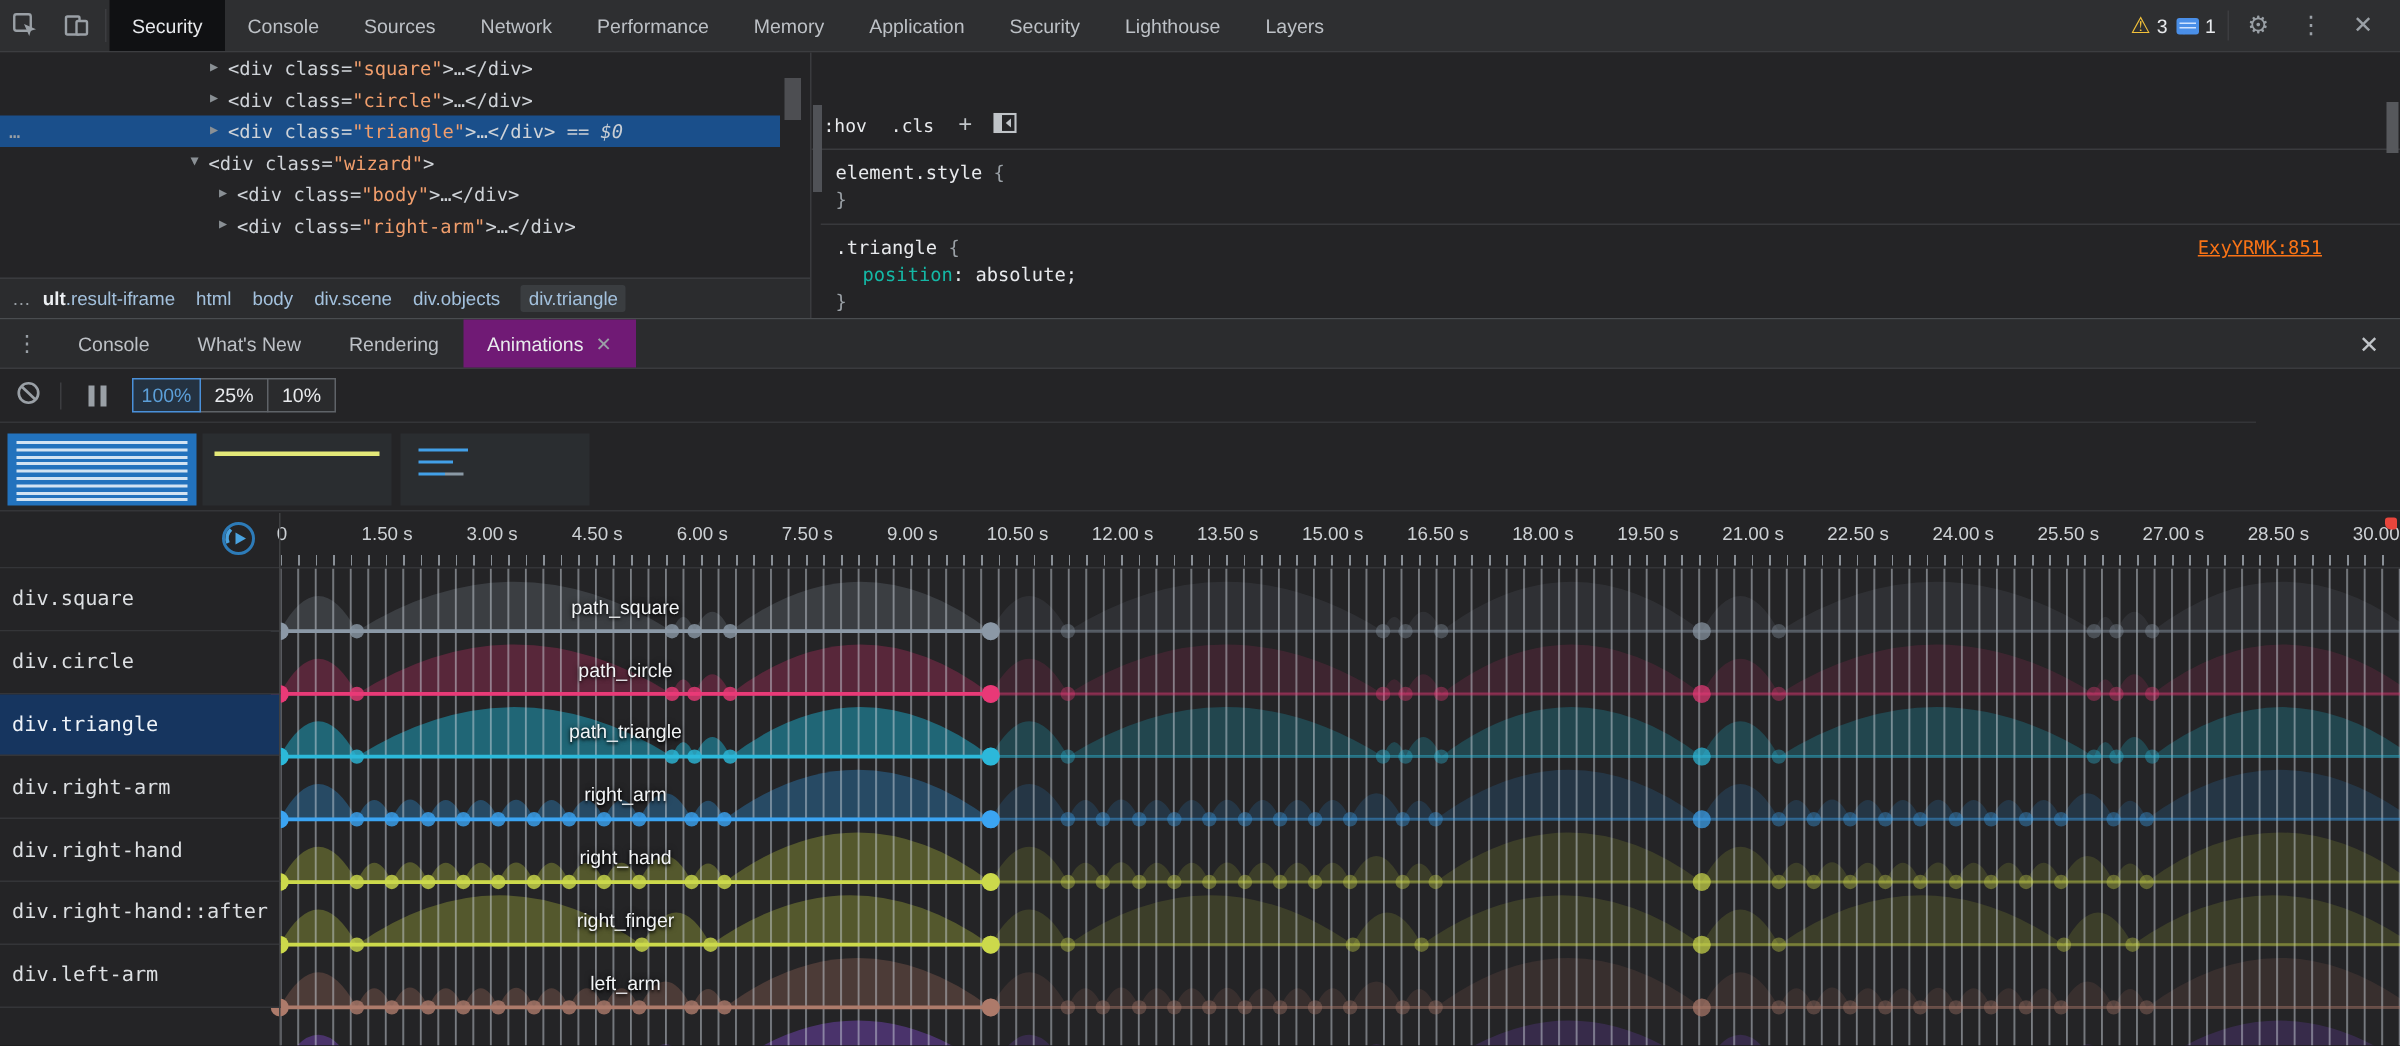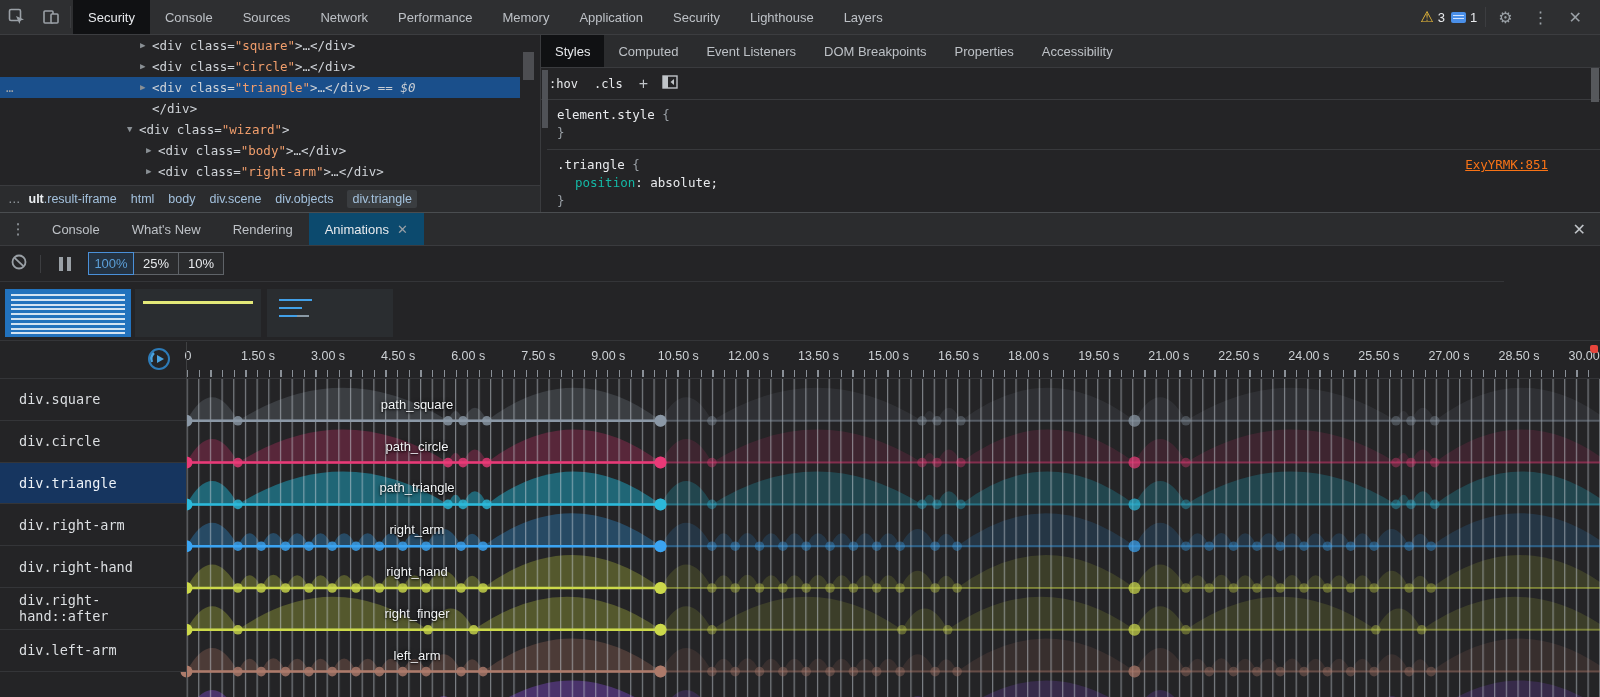--- a/index.html
+++ b/index.html
@@ -58,21 +58,21 @@
   .prop-line { line-height:18px; padding-left:18px; }
   .prop-name { color:#14b8a6; }
   .prop-val { color:#e8eaed; }
   #styles-lscroll { position:absolute; left:1px; top:35px; width:6px; height:58px; background:#505257; }
   #rp-scroll { position:absolute; right:1px; top:33px; width:8px; height:34px; background:#56585c; }
   
   #drawer { left:0; top:212px; width:1600px; height:485px; background:#242426; border-top:1px solid #4a4d50; }
   #drawer-tabs { position:absolute; left:0; top:0; width:1600px; height:33px; background:#2b2c2e; border-bottom:1px solid #3a3b3e; display:flex; align-items:stretch; }
   .dw-kebab { width:36px; display:flex; align-items:center; justify-content:center; color:#9aa0a6; font-size:15px; cursor:pointer; }
   .dw-tab { padding:0 16px; display:flex; align-items:center; gap:8px; color:#bdc1c6; cursor:pointer; }
-  .dw-tab.sel { background:#0c4a6e; color:#e8eaed; }
+  .dw-tab.sel { background:#701a75; color:#e8eaed; }
   .dw-close-x { color:#9aa0a6; font-size:13px; }
   #drawer-x { position:absolute; right:14px; top:7px; color:#c0c4c8; font-size:16px; cursor:pointer; }
   
   #anim-controls { position:absolute; left:0; top:33px; width:1504px; height:36px; border-bottom:1px solid #343538; display:flex; align-items:center; }
   #block-icon { margin:0 12px 0 10px; cursor:pointer; }
   .ctl-sep { width:1px; height:18px; background:#3c3d40; }
   #pause-btn { margin:0 18px; display:flex; gap:4px; cursor:pointer; }
   #pause-btn i { width:4px; height:14px; background:#9aa0a6; display:block; }
   #rate-group { display:flex; }
   .rate-btn { min-width:46px; height:23px; display:flex; align-items:center; justify-content:center; border:1px solid #5f6368; margin-left:-1px; color:#e8eaed; font-size:13px; cursor:pointer; background:#2a2b2d; }
@@ -85,21 +85,21 @@
   
   #ruler { position:absolute; left:0; top:128px; width:1600px; height:37px; }
   #ruler-ticks { position:absolute; left:187px; right:0; bottom:1px; height:7px;
      background:repeating-linear-gradient(90deg,#8a9097 0 1.2px, transparent 1.2px 11.675px); }
   .ruler-label { position:absolute; top:8px; transform:translateX(-50%); color:#cdd1d5; font-size:12.5px; white-space:nowrap; }
   #replay-btn { position:absolute; left:146px; top:5px; width:26px; height:26px; cursor:pointer; }
   #ruler-marker { position:absolute; right:2px; top:4px; width:8px; height:8px; background:#e8453c; border-radius:2px 2px 2px 50%; }
   
   #tracks { position:absolute; left:0; top:165px; width:1600px; height:320px; border-top:1px solid #343538; }
   #tracks svg { position:absolute; left:0; top:0; }
-  .lbl-cell { position:absolute; left:0; width:187px; border-bottom:1px solid #343538; font-family:"DejaVu Sans Mono", monospace; font-size:13.5px; color:#dcdfe2; display:flex; align-items:center; padding-left:19px; cursor:pointer; background:#242426; }
+  .lbl-cell { position:absolute; left:0; width:187px; border-bottom:1px solid #343538; font-family:"DejaVu Sans Mono", monospace; font-size:13.5px; color:#dcdfe2; display:flex; align-items:center; padding-left:8px; cursor:pointer; background:#242426; }
   .lbl-cell.sel { background:#16355f; color:#eef3f9; }
   #col-sep { position:absolute; left:186px; top:-37px; width:1px; height:357px; background:#3f4042; }
   .track-name { position:absolute; transform:translateX(-50%); color:#f2f4f6; font-size:13px; text-shadow:0 1px 2px rgba(0,0,0,.9), 0 0 4px rgba(0,0,0,.7); pointer-events:none; }
 </style>
 </head>
 <body>
 
 <div id="app">
 
   <div id="toolbar" class="abs">
@@ -152,23 +152,20 @@
         <div class="dom-row">
           <span class="dom-arrow" style="left: 140px;">▶</span>
           <span style="position: absolute; left: 152px;"><span>&lt;div class=</span><span class="dom-val">"circle"</span><span>&gt;…&lt;/div&gt;</span></span>
         </div>
         <div class="dom-row sel">
           <span class="dom-kebab">…</span>
           <span class="dom-arrow" style="left: 140px;">▶</span>
           <span style="position: absolute; left: 152px;"><span>&lt;div class=</span><span class="dom-val">"triangle"</span><span>&gt;…&lt;/div&gt;</span><span class="dom-suffix"> == $0</span></span>
         </div>
         <div class="dom-row">
-          <span style="position: absolute; left: 152px;">&lt;/div&gt;</span>
-        </div>
-        <div class="dom-row">
           <span class="dom-arrow" style="left: 127px;">▼</span>
           <span style="position: absolute; left: 139px;"><span>&lt;div class=</span><span class="dom-val">"wizard"</span><span>&gt;</span></span>
         </div>
         <div class="dom-row">
           <span class="dom-arrow" style="left: 146px;">▶</span>
           <span style="position: absolute; left: 158px;"><span>&lt;div class=</span><span class="dom-val">"body"</span><span>&gt;…&lt;/div&gt;</span></span>
         </div>
         <div class="dom-row">
           <span class="dom-arrow" style="left: 146px;">▶</span>
           <span style="position: absolute; left: 158px;"><span>&lt;div class=</span><span class="dom-val">"right-arm"</span><span>&gt;…&lt;/div&gt;</span></span>
@@ -182,28 +179,20 @@
     <span class="crumb"><strong>ult</strong>.result-iframe</span>
         <span class="crumb">html</span>
         <span class="crumb">body</span>
         <span class="crumb">div.scene</span>
         <span class="crumb">div.objects</span>
         <span class="crumb sel">div.triangle</span>
       </div>
   </div>
 
   <div id="rightpane" class="abs">
-    <div id="styles-tabs">
-        <div class="st-tab sel">Styles</div>
-        <div class="st-tab">Computed</div>
-        <div class="st-tab">Event Listeners</div>
-        <div class="st-tab">DOM Breakpoints</div>
-        <div class="st-tab">Properties</div>
-        <div class="st-tab">Accessibility</div>
-      </div>
     <div id="filter-row">
       <span class="pseudo-btn">:hov</span>
       <span class="pseudo-btn">.cls</span>
       <span class="plus-btn">+</span>
       <span id="dock-icon">
         <svg width="16" height="14" viewBox="0 0 16 14">
           <rect x="1" y="1" width="14" height="12" fill="none" stroke="#c0c4c8" stroke-width="1.4"></rect>
           <rect x="1" y="1" width="5" height="12" fill="#c0c4c8"></rect>
           <path d="M12 4 L8.5 7 L12 10 Z" fill="#c0c4c8"></path>
         </svg>

